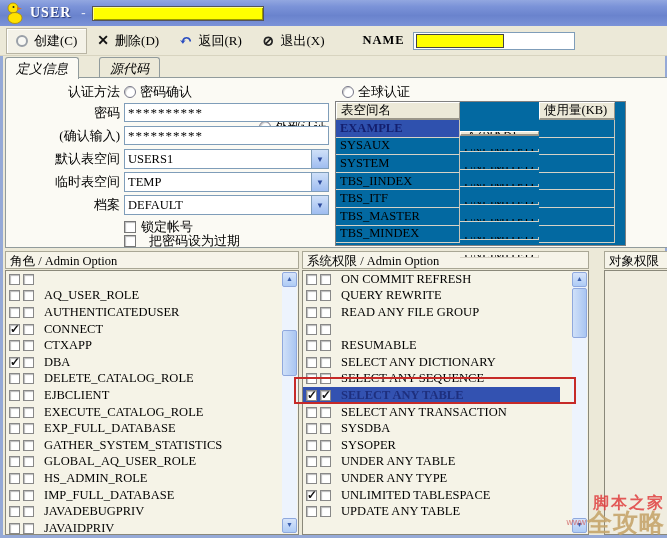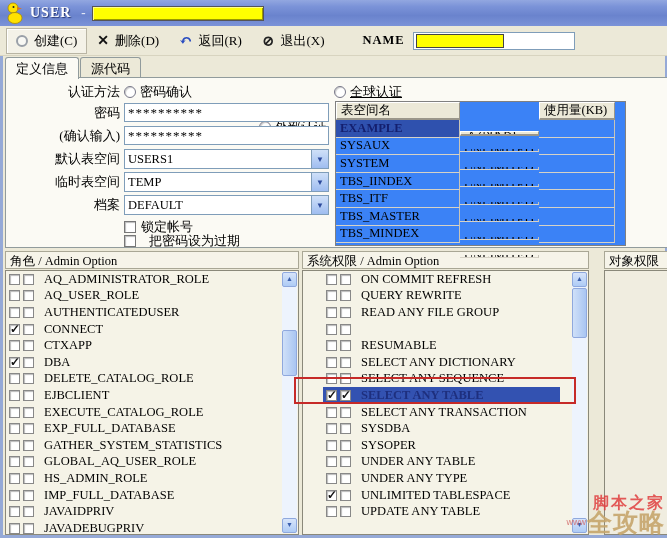--- a/index.html
+++ b/index.html
@@ -29,21 +29,21 @@
   .ic-x { color:#111; font-weight:bold; font-size:14px; line-height:12px; }
   .ic-undo { color:#2a4dc0; font-weight:bold; font-size:16px; line-height:14px; }
   .ic-slash { color:#222; font-weight:bold; font-size:15px; line-height:14px; }
   .name-label { font-weight:bold; font-size:12.5px; margin:0 8px 0 28px; letter-spacing:1px; }
   .name-input { width:162px; height:18px; background:#fff; border:1px solid #7f9db9; position:relative; }
   .name-fill { position:absolute; left:2px; top:1px; width:88px; height:14px; background:#ffff00; border:1px solid #444; }
 
   
   .tabs { position:absolute; left:2px; top:57px; height:21px; display:flex; }
   .tab { padding:2px 10px 0 10px; height:21px; font-size:13px; background:#ece9d8;
-    border:1px solid #919b9c; border-bottom:none; border-radius:3px 3px 0 0; margin-right:1px; position:relative; }
+    border:1px solid #919b9c; border-bottom:none; border-radius:3px 3px 0 0; margin-right:20px; position:relative;font-style:italic; }
   .tab.active { background:#fbfaf4; z-index:3; height:22px; top:0; box-shadow:inset 0 2px 0 #fdfcf8; }
 
   
   .content { position:absolute; left:2px; top:77px; width:663px; height:171px;
     background:#fbfaf4; border:1px solid #919b9c; z-index:2; }
   .frow { position:absolute; display:flex; align-items:center; }
   .flabel { width:112px; text-align:right; padding-right:4px; font-size:13px; white-space:nowrap; }
   .txt { width:205px; height:19px; border:1px solid #7f9db9; background:#fff; font-family:inherit;
     font-size:13px; padding:1px 3px; letter-spacing:1px; }
   .combo { width:205px; height:20px; border:1px solid #7f9db9; background:#fff; position:relative;
@@ -52,21 +52,21 @@
     background:linear-gradient(180deg,#cfe0f8,#9fbdf0); border-left:1px solid #7f9db9;
     display:flex; align-items:center; justify-content:center; color:#2c4a9c; font-size:8px; }
   .cbx { width:12px; height:12px; background:#fff; border:1px solid #777; margin-right:5px;
     box-shadow:inset 1px 1px 1px #bbb; }
   .radio { width:12px; height:12px; border:1px solid #778; border-radius:50%; background:#fff;
     margin-right:4px; position:relative; box-shadow:inset 1px 1px 1px #ccc; }
   .ritem { display:flex; align-items:center; position:absolute; top:0; font-size:13px; white-space:nowrap; }
 
   
   .tablebox { position:absolute; left:329px; top:23px; width:291px; height:145px;
-    background:#3b82f6; border:1px solid #808080; }
+    background:#0369a1; border:1px solid #808080; }
   .trow { display:flex; height:17.6px; align-items:stretch; }
   .trow.head { height:18px; }
   .tc { font-size:12.5px; padding:1px 4px; border-right:1px solid #c8c4b8; border-bottom:1px solid #d6d2c6;
     white-space:nowrap; overflow:hidden; display:flex; align-items:center; }
   .trow.head .tc { background:#ece9d8; border:1px solid #fff; border-right-color:#9a968a;
     border-bottom:2px solid #9a968a; font-weight:normal; }
   .c1 { width:124px; } .c2 { width:79px;margin-top:29px; } .c3 { width:76px; }
   .trow.selected .c1 { background:#2f51ae; color:#141f6e; font-weight:bold; }
 
   
@@ -160,21 +160,21 @@
       <span class="flabel">认证方法</span>
     </div>
     <div class="ritem" style="left:118px; top:5px;">
       <span class="radio"></span>
       <span>密码确认</span>
     </div>
     <div class="ritem" style="left:253px; top:5px;margin-top:35px;">
       <span class="radio"></span>
       <span>外部认证</span>
     </div>
-    <div class="ritem" style="left:328px; top:5px;text-decoration:underline;">
+    <div class="ritem" style="left:336px; top:5px;">
       <span class="radio"></span>
       <span>全球认证</span>
     </div>
 
     <div class="frow" style="left:6px; top:25px;">
       <span class="flabel">密码</span>
       <input class="txt" readonly="" value="**********" style="">
     </div>
     <div class="frow" style="left:6px; top:48px;">
       <span class="flabel">(确认输入)</span>
@@ -266,21 +266,20 @@
   </div>
 
   <div class="panel" style="left:2px; width:294px;">
     <div class="phead">角色 / Admin Option</div>
     <div class="plist">
       <div style="margin-right:16px;">
 
           <div class="lrow">
             <span class="cb cb1"></span>
             <span class="cb cb2"></span>
-            <span class="lbl">AQ_ADMINISTRATOR_ROLE</span>
           </div>
 
           <div class="lrow">
             <span class="cb cb1"></span>
             <span class="cb cb2"></span>
             <span class="lbl">AQ_USER_ROLE</span>
           </div>
 
           <div class="lrow">
             <span class="cb cb1"></span>
@@ -350,41 +349,41 @@
 
           <div class="lrow">
             <span class="cb cb1"></span>
             <span class="cb cb2"></span>
             <span class="lbl">IMP_FULL_DATABASE</span>
           </div>
 
           <div class="lrow">
             <span class="cb cb1"></span>
             <span class="cb cb2"></span>
+            <span class="lbl">JAVADEBUGPRIV</span>
+          </div>
+
+          <div class="lrow">
+            <span class="cb cb1"></span>
+            <span class="cb cb2"></span>
             <span class="lbl">JAVAIDPRIV</span>
-          </div>
-
-          <div class="lrow">
-            <span class="cb cb1"></span>
-            <span class="cb cb2"></span>
-            <span class="lbl">JAVADEBUGPRIV</span>
           </div>
         </div>
       <div class="sbar">
         <div class="sb-btn sb-up">▲</div>
         <div class="sb-thumb" style="top:58px; height:46px;"></div>
         <div class="sb-btn sb-dn">▼</div>
       </div>
     </div>
   </div>
 
   <div class="panel" style="left:299px; width:287px;">
     <div class="phead">系统权限 / Admin Option</div>
     <div class="plist">
-      <div style="margin-right:28px;padding-left:20px;">
+      <div style="margin-right:28px;">
 
           <div class="lrow">
             <span class="cb cb1"></span>
             <span class="cb cb2"></span>
             <span class="lbl">ON COMMIT REFRESH</span>
           </div>
 
           <div class="lrow">
             <span class="cb cb1"></span>
             <span class="cb cb2"></span>

